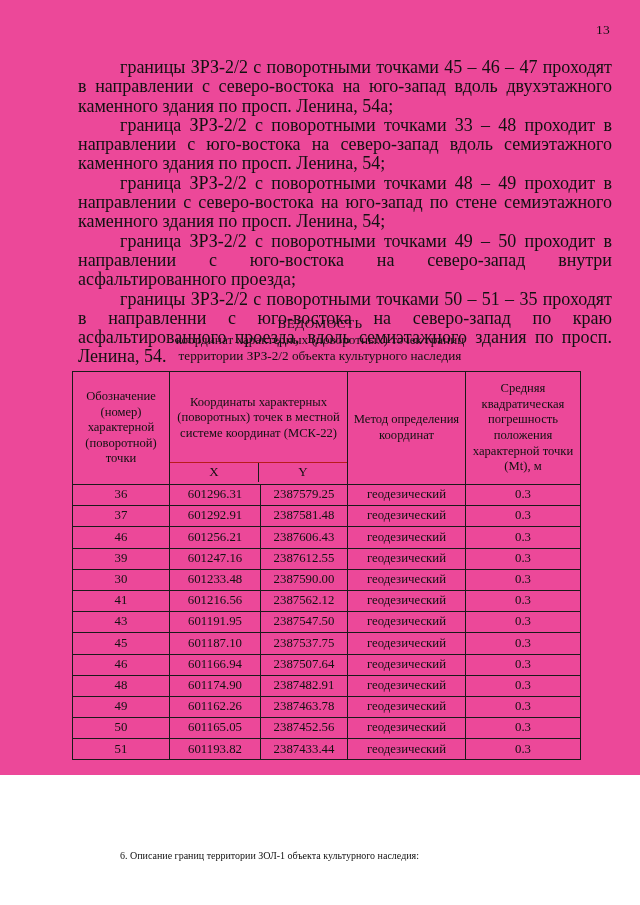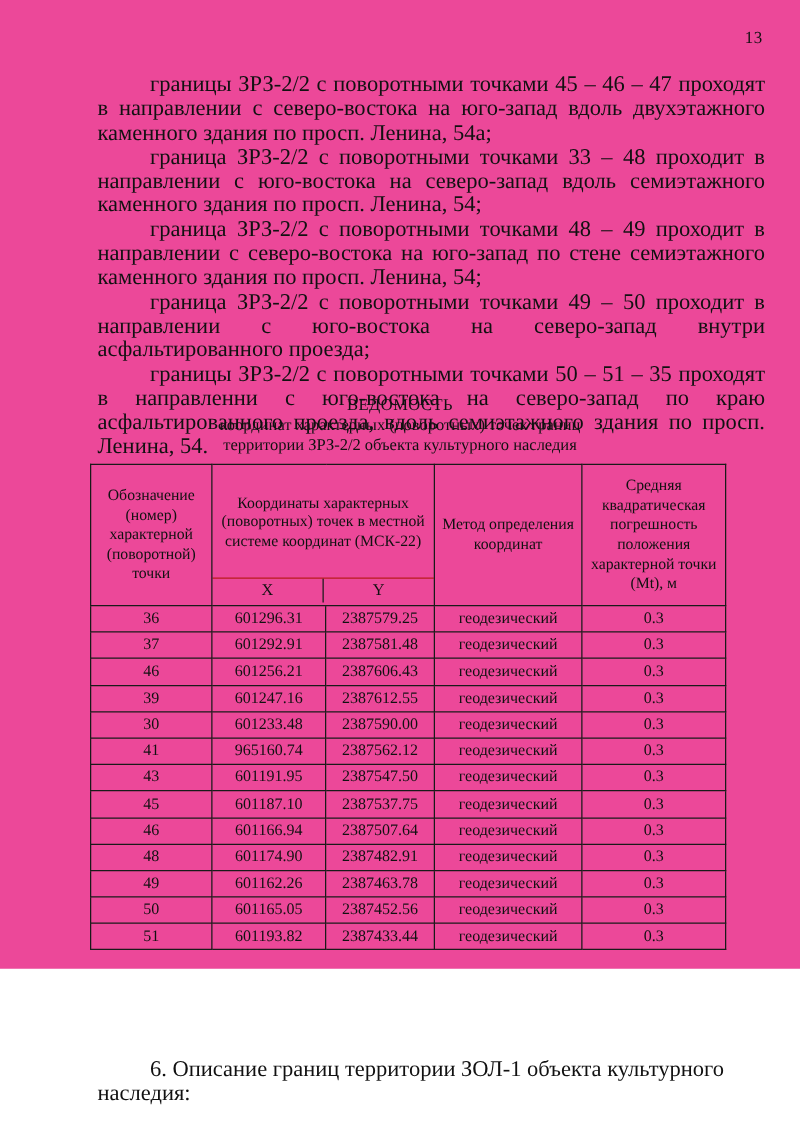--- a/index.html
+++ b/index.html
@@ -129,21 +129,21 @@
   .split-head .bottom > div:first-child {
     border-right: 1px solid #1a1a1a;
   }
 
   
   .footer-note {
     position: absolute;
     left: 78px;
     top: 846px;
     width: 534px;
-    font-size: 18px;
+    font-size: 10px;
     line-height: 19px;
     text-indent: 42px;
   }
 </style>
 </head>
 <body>
 
 <div class="page">
 
   <div class="page-number">13</div>
@@ -221,21 +221,21 @@
         </tr>
         <tr>
           <td>30</td>
           <td>601233.48</td>
           <td>2387590.00</td>
           <td>геодезический</td>
           <td>0.3</td>
         </tr>
         <tr>
           <td>41</td>
-          <td>965160.74</td>
+          <td>601216.56</td>
           <td>2387562.12</td>
           <td>геодезический</td>
           <td>0.3</td>
         </tr>
         <tr>
           <td>43</td>
           <td>601191.95</td>
           <td>2387547.50</td>
           <td>геодезический</td>
           <td>0.3</td>

